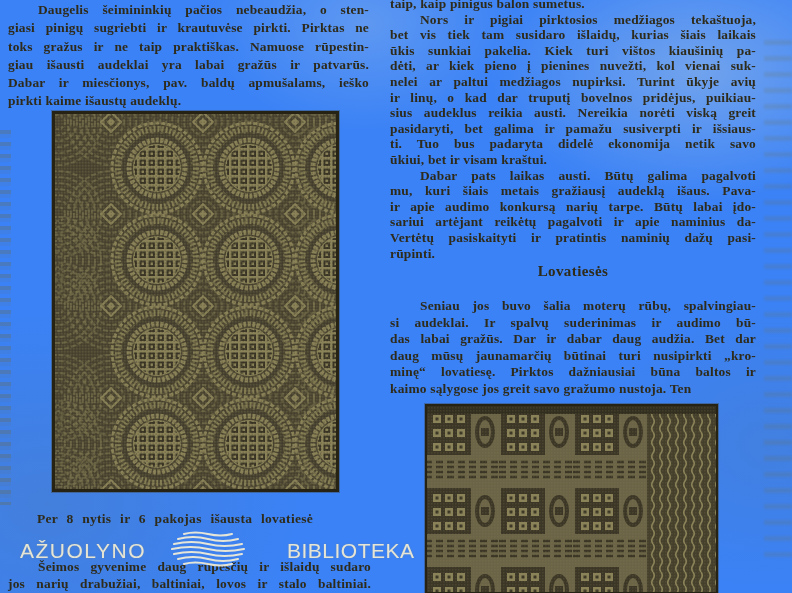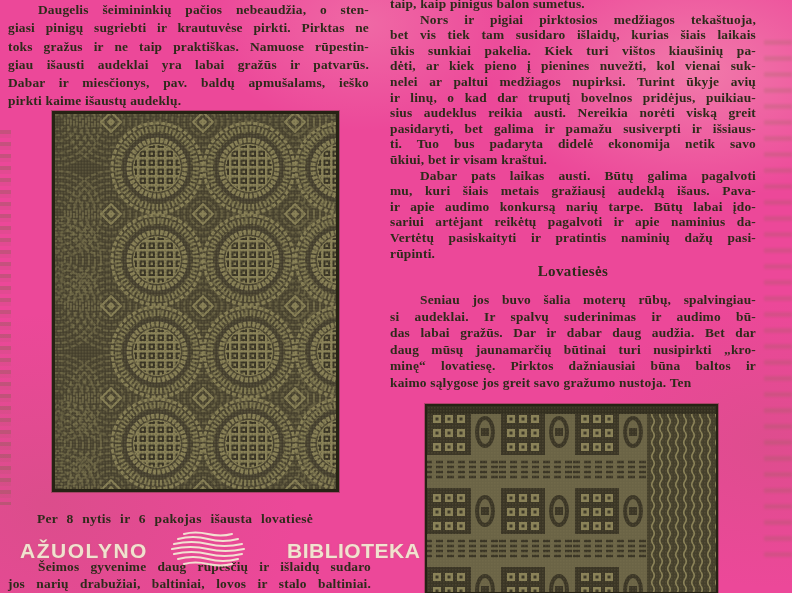--- a/index.html
+++ b/index.html
@@ -1,18 +1,18 @@
 <!DOCTYPE html>
 <html><head>
 <meta charset="utf-8">
 <style>
   html,body{margin:0;padding:0;background:#888;}
   .page{
     position:relative;width:792px;height:593px;overflow:hidden;
-    background:#ec4899;
+    background:#3b82f6;
     font-family:"Liberation Serif", serif;
     color:#2e2b1b;
   }
   .page::before{ 
     content:"";position:absolute;inset:0;z-index:1;pointer-events:none;
     background:
       radial-gradient(ellipse 320px 200px at 88% 12%, rgba(255,250,214,.28), transparent 65%),
       radial-gradient(ellipse 260px 180px at 46% 4%, rgba(255,252,220,.18), transparent 60%),
       radial-gradient(ellipse 420px 320px at 6% 85%, rgba(118,108,58,.14), transparent 60%),
       radial-gradient(ellipse 300px 240px at 97% 75%, rgba(120,112,62,.12), transparent 60%);
@@ -24,37 +24,37 @@
 
   .leftp1{left:8px;top:1px;width:361px;}
   .leftp1 .line{font-size:13.4px;line-height:18.3px;}
 
   .leftp2{left:8px;top:559px;width:363px;}
   .leftp2 .line{font-size:13.4px;line-height:16.5px;}
 
   .rightcol{left:390px;top:-4px;width:366px;}
   .rightcol .line{font-size:13.4px;line-height:15.6px;}
   .rightcol .p3 .line{line-height:16.6px;}
-  .heading{margin:2px 0 12px;text-align:center;font-size:15px;font-weight:700;letter-spacing:.4px;}
+  .heading{margin:2px 0 18px;text-align:center;font-size:15px;font-weight:700;letter-spacing:.4px;}
 
   figure{margin:0;padding:0;}
   .photo{position:absolute;z-index:2;box-shadow:0 0 0 1px rgba(60,55,30,.35);}
   .photo-left{left:52px;top:111px;width:287px;height:381px;}
   .photo-right{left:425px;top:404px;width:293px;height:190px;}
   .photo svg{display:block;}
 
   .caption{
     position:absolute;z-index:2;left:0;top:511px;width:350px;
     text-align:center;font-size:13.5px;font-weight:700;word-spacing:5px;letter-spacing:.3px;
   }
 
   .watermark{position:absolute;left:18px;top:530px;width:380px;height:40px;z-index:3;pointer-events:none;}
   .wm-text{
     position:absolute;top:9px;
-    font-family:"Liberation Sans", sans-serif;font-size:21px;font-weight:700;
+    font-family:"Liberation Sans", sans-serif;font-size:21px;font-weight:400;
     color:rgba(243,238,214,.92);letter-spacing:1.5px;
     text-shadow:0 0 2px rgba(150,140,90,.35);
   }
   .wm-left{left:2px;}
   .wm-right{left:269px;letter-spacing:.5px;}
   .wm-logo{position:absolute;left:150px;top:0;}
 
   .ghost{position:absolute;z-index:1;pointer-events:none;}
   .ghost-left{
     left:0;top:130px;width:11px;height:375px;opacity:.75;filter:blur(.6px);

